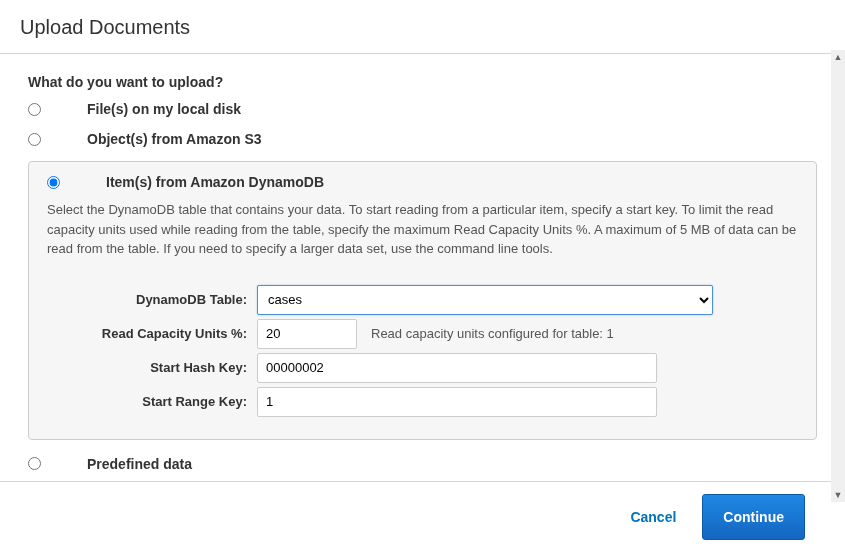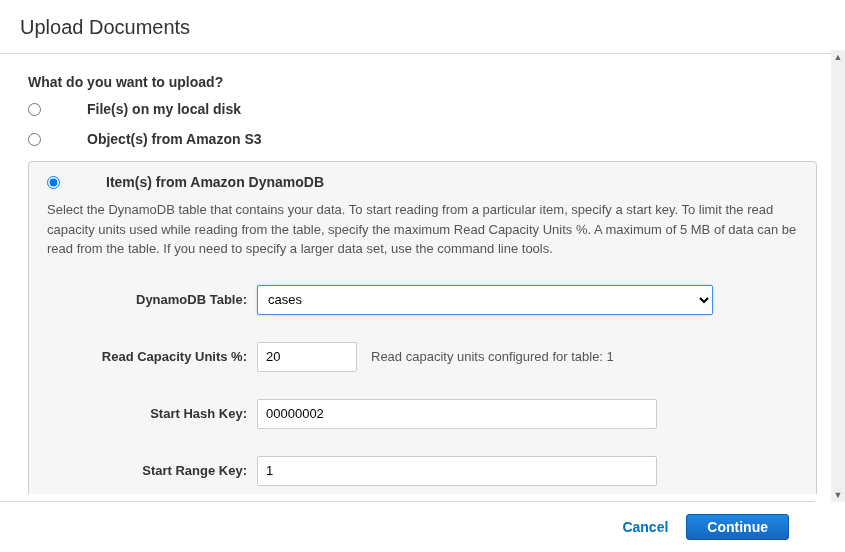--- a/index.html
+++ b/index.html
@@ -61,21 +61,21 @@
     }
     .panel-desc {
       color: #555;
       line-height: 1.5;
       margin-bottom: 26px;
       font-size: 13px;
     }
     .form-row {
       display: flex;
       align-items: center;
-      margin-bottom: 27px;
+      margin-bottom: 4px;
     }
     .form-label {
       width: 210px;
       text-align: right;
       font-weight: bold;
       padding-right: 10px;
       color: #333;
     }
     .form-input {
       flex: 0 0 auto;
@@ -104,44 +104,44 @@
       margin-left: 14px;
       color: #555;
       font-size: 13px;
     }
     .dialog-footer {
       border-top: 1px solid #d5d5d5;
       padding: 12px 26px;
       display: flex;
       justify-content: flex-end;
       align-items: center;
-      gap: 18px;
+      gap: 26px;
       position: absolute;
       bottom: 0;
       left: 0;
-      right: 30px;
+      right: 14px;
       background: #fff;
     }
     .link-btn {
       color: #0073bb;
       background: none;
       border: none;
       font-weight: bold;
       font-size: 14px;
       cursor: pointer;
     }
     .primary-btn {
       background: #0073e6;
       background: linear-gradient(#1e88e5, #1565c0);
       color: #fff;
       border: 1px solid #0b5aa8;
       border-radius: 3px;
       font-weight: bold;
       font-size: 14px;
-      padding: 4px 20px;
+      padding: 14px 20px;
       cursor: pointer;
     }
     .scrollbar-mimic {
       position: absolute;
       right: 0;
       top: 50px;
       bottom: 50px;
       width: 14px;
       background: #f0f0f0;
     }

